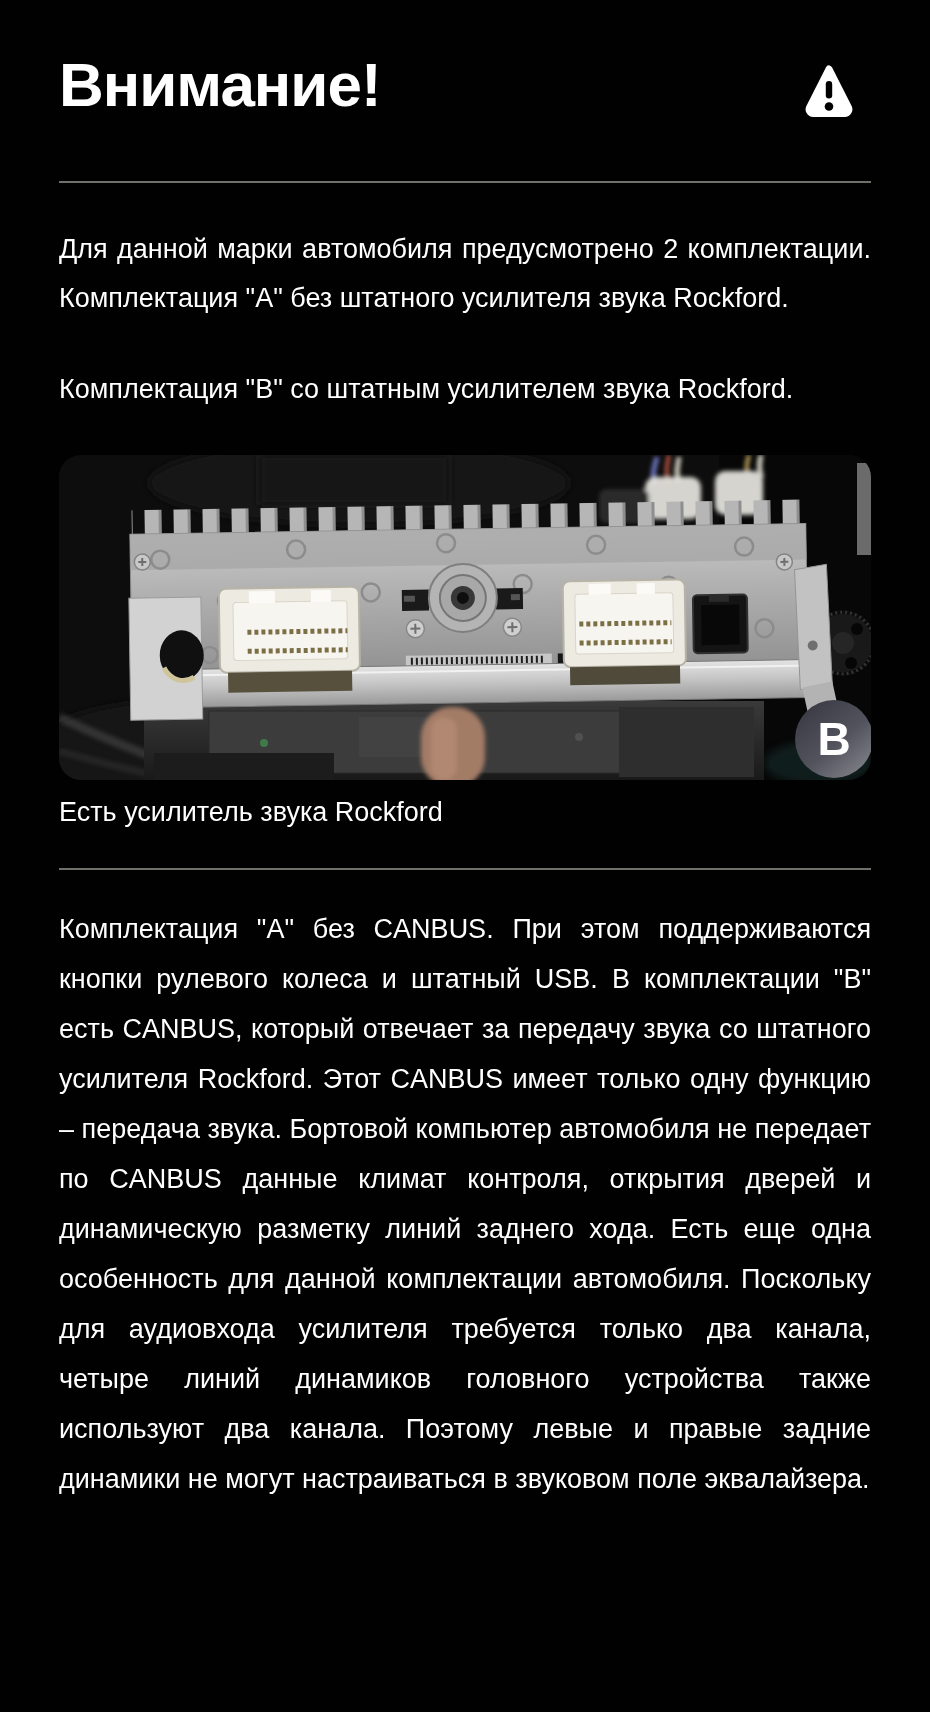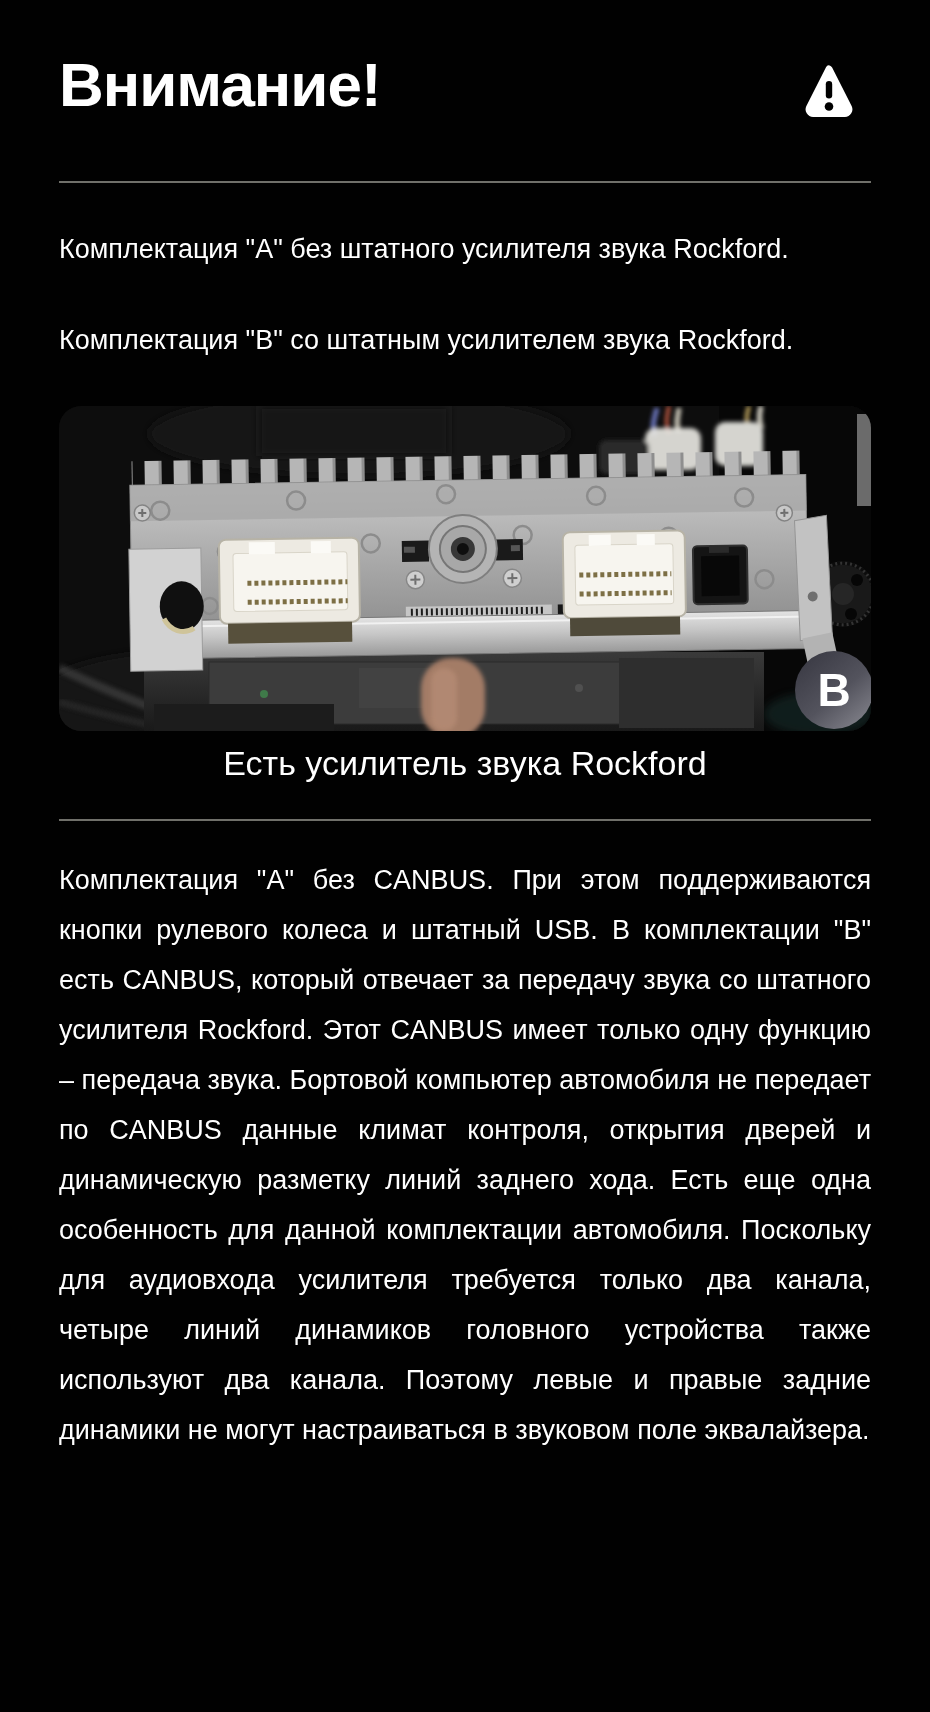--- a/index.html
+++ b/index.html
@@ -26,41 +26,42 @@
     position:relative;margin:41px 0 0;width:812px;height:325px;
     border-radius:22px;overflow:hidden;background:#0b0b0b;
   }
   .photo-svg{display:block;width:812px;height:325px;}
   .variant-badge{
     position:absolute;right:-2px;bottom:2px;width:78px;height:78px;border-radius:50%;
     background:linear-gradient(140deg,var(--badge-dark,#3a3a44) 8%,#53535d 55%,var(--badge-light,#8b8b93) 100%);
     display:flex;align-items:center;justify-content:center;
     font-size:46px;font-weight:700;color:#fff;
   }
-  .photo-caption{margin-top:8px;text-align:center;font-size:34px;line-height:49px;}
+  .photo-caption{margin-top:8px;font-size:27px;line-height:49px;}
   .p-accent{margin-top:46px;font-size:27px;line-height:48px;text-align:justify;color:var(--accent,#35e2d2);}
   .p-details{margin-top:34px;font-size:27px;line-height:50px;text-align:justify;}
 </style>
 </head>
 <body>
 
 <div class="page">
   <div class="inner">
 
     <h1 class="page-title">Внимание!</h1>
 
     <svg class="warn-icon" viewBox="0 0 52 58" aria-hidden="true">
       <path d="M26 7 L45.5 45.5 a4.2 4.2 0 0 1 -3.7 6 H10.2 a4.2 4.2 0 0 1 -3.7 -6 Z" fill="#fff" stroke="#fff" stroke-width="7" stroke-linejoin="round"></path>
       <rect x="22.8" y="19" width="6.4" height="17.5" rx="3.2" fill="#000"></rect>
       <circle cx="26" cy="44.5" r="4.3" fill="#000"></circle>
     </svg>
 
     <hr class="rule rule-1">
 
     <p class="body-text p-intro">
+      <span class="just-line">Для данной марки автомобиля предусмотрено 2 комплектации.</span>
       <span>Комплектация "А" без штатного усилителя звука Rockford.</span>
     </p>
 
     <p class="body-text p-2">Комплектация "В" со штатным усилителем звука Rockford.</p>
 
     <figure class="photo-figure">
       <svg class="photo-svg" viewBox="0 0 812 325" preserveAspectRatio="none">
         <defs>
           <linearGradient id="metal" x1="0" y1="0" x2="0" y2="1">
             <stop offset="0" stop-color="#c9c9c9"></stop>

